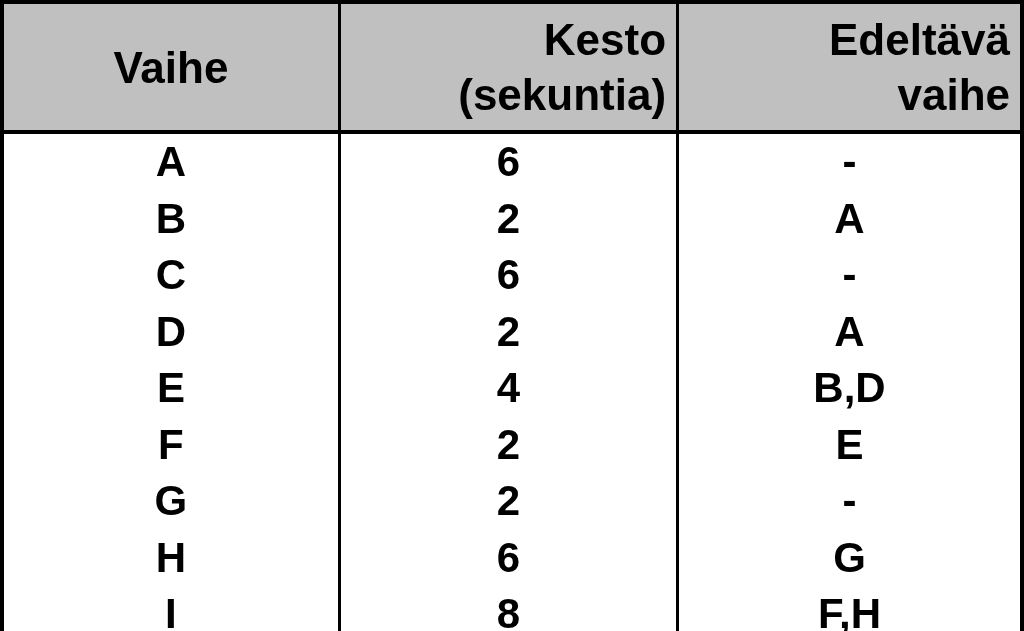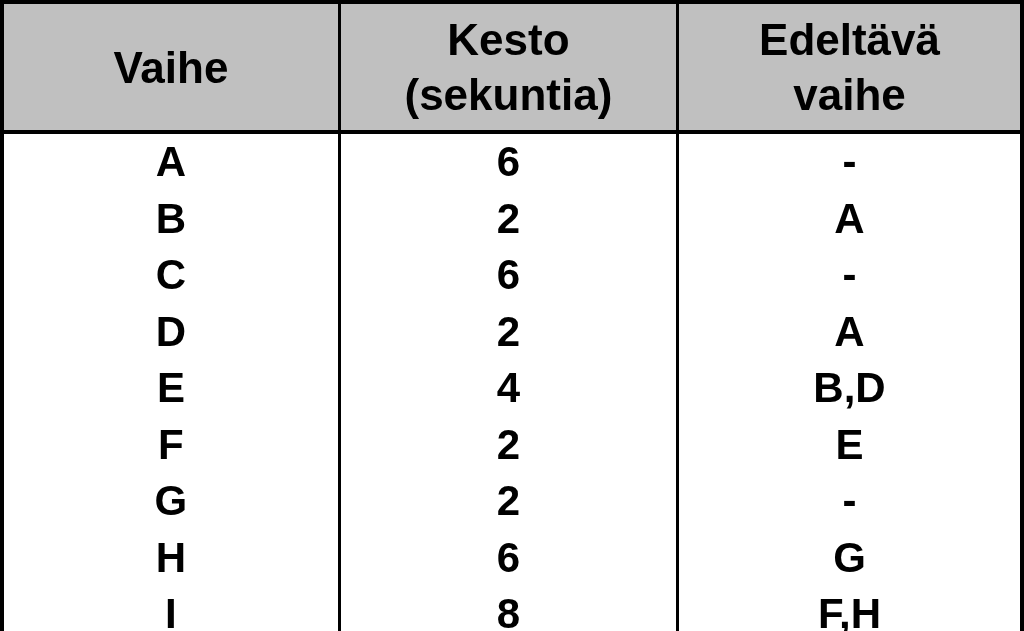--- a/index.html
+++ b/index.html
@@ -31,37 +31,38 @@
       text-align: center;
       vertical-align: middle;
       border-right: 3px solid #000000;
       border-bottom: 4px solid #000000;
       padding: 8px 10px;
       line-height: 1.25;
       color: #000000;
     }
     th:last-child {
       border-right: none;
+      text-align: right;
     }
     td {
       font-weight: bold;
       font-size: 42px;
       text-align: center;
       vertical-align: middle;
       border-right: 3px solid #000000;
       padding: 2px 10px;
       line-height: 1.25;
       color: #000000;
       background: #ffffff;
     }
     td:last-child {
       border-right: none;
     }
     .col1 { width: 33%; }
-    .col2 { width: 33.3%; }
+    .col2 { width: 33.3%; text-align: right; }
     .col3 { width: 33.7%; }
   </style>
 </head>
 <body>
 
 <div class="table-container">
   <table>
     <thead>
       <tr>
         <th class="col1">

